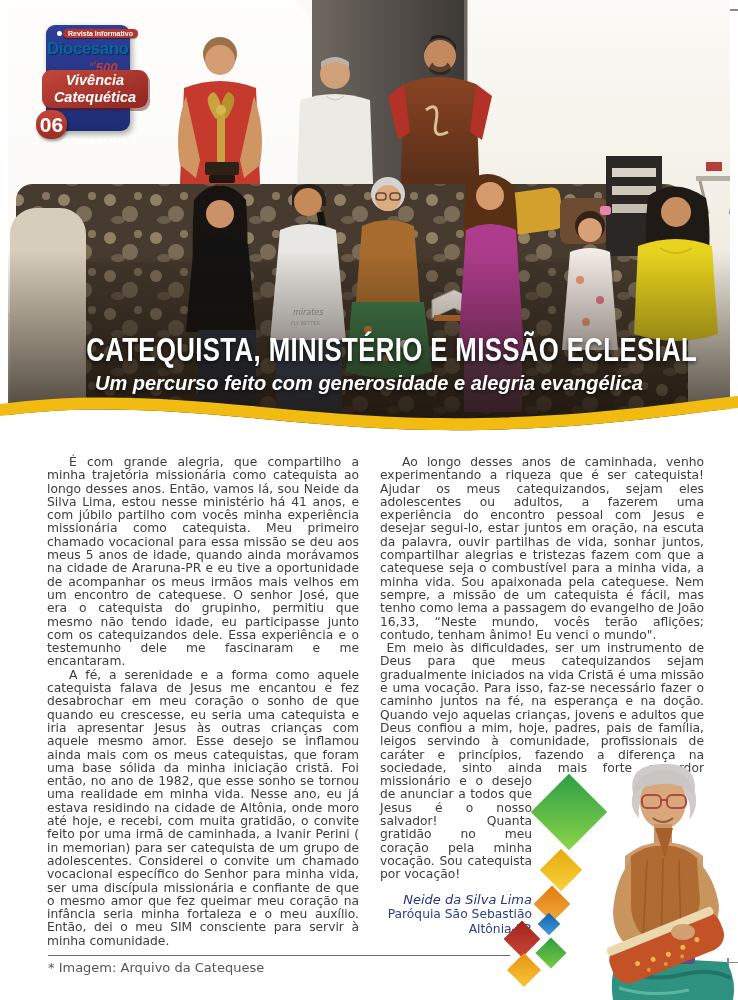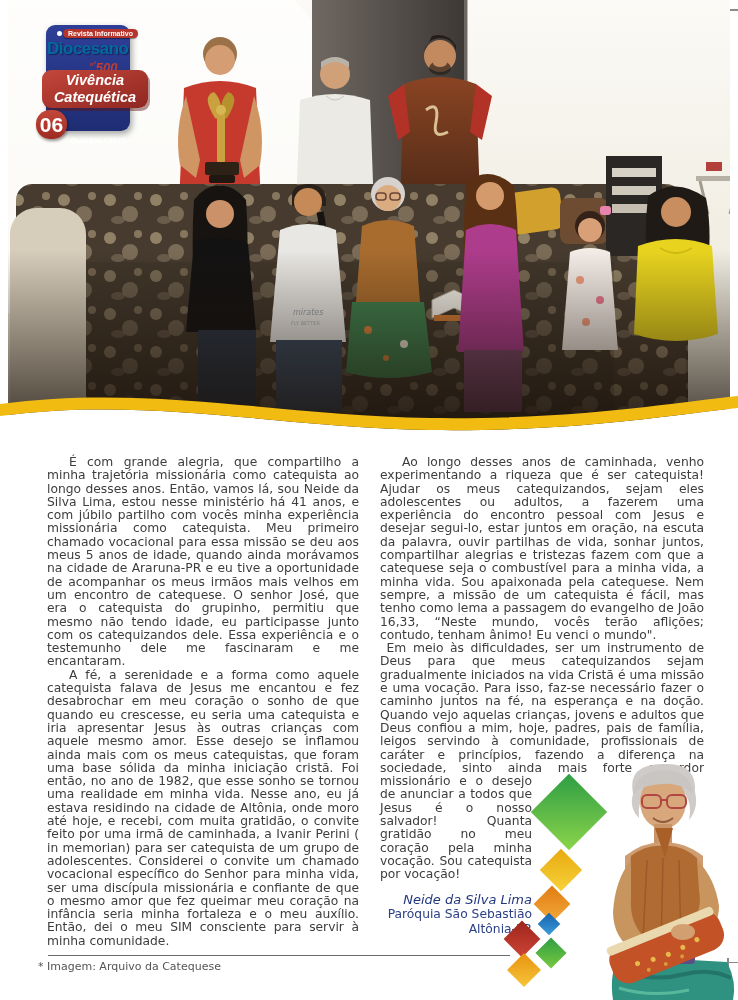--- a/index.html
+++ b/index.html
@@ -47,21 +47,21 @@
   .col{position:absolute;top:456px;font-size:12.3px;line-height:13.3px;color:#3d3d3d;
        text-align:justify;z-index:2;}
   #col-left{left:47px;width:312px;}
   #col-right{left:380px;width:324px;}
   .col p{margin:0;text-indent:22px;}
   #photo-spacer{float:right;width:166px;height:250px;margin:2px 0 0 6px;}
   #signature{text-align:right;padding-right:22px;margin-top:10px;color:#2c4187;font-size:12.3px;line-height:15px;}
   #sig-name{font-size:13px;font-weight:400;font-style:italic;color:#23377f;}
   
   #foot-rule{position:absolute;left:48px;top:955px;width:462px;height:1px;background:#6a6a6a;z-index:0;}
-  #footnote{position:absolute;left:38px;top:960px;font-size:11px;color:#555;z-index:0;}
+  #footnote{position:absolute;left:48px;top:960px;font-size:13px;color:#555;z-index:0;}
   
   .diamond{position:absolute;transform:rotate(45deg);z-index:2;}
   #dm-green-lg{left:542px;top:785px;width:54px;height:54px;background:linear-gradient(135deg,#2e9e44,#8bd44a);}
   #dm-yellow {left:546px;top:855px;width:30px;height:30px;background:linear-gradient(135deg,#e8a90f,#f7d23a);}
   #dm-orange {left:539px;top:891px;width:26px;height:26px;background:linear-gradient(135deg,#e07c12,#f4a93a);}
   #dm-blue   {left:541px;top:916px;width:16px;height:16px;background:linear-gradient(135deg,#1762ad,#3b9bd8);}
   #dm-red    {left:509px;top:926px;width:26px;height:26px;background:linear-gradient(135deg,#9e241c,#cc4536);}
   #dm-green-sm{left:540px;top:942px;width:22px;height:22px;background:linear-gradient(135deg,#2e9e44,#79c93f);}
   #dm-orange2{left:512px;top:958px;width:24px;height:24px;background:linear-gradient(135deg,#e8920f,#f6c53a);}
   
@@ -233,20 +233,24 @@
     <div id="m-brand">Diocesano</div>
     <div id="m-issue"><span class="np">nº</span><span class="n5">500</span></div>
     <div id="m-badge">
       <div>Vivência</div>
       <div>Catequética</div>
     </div>
     <div id="m-num">06</div>
     <div id="m-date">Outubro / 2023</div>
   </div>
 
+  <div id="headline">
+    <span id="headline-title">CATEQUISTA, MINISTÉRIO E MISSÃO ECLESIAL</span>
+    <div id="headline-sub">Um percurso feito com generosidade e alegria evangélica</div>
+  </div>
 
   <svg id="wave" viewBox="0 0 738 62" preserveAspectRatio="none">
     <path d="M0,24 C150,4 280,36 430,38 C580,40 675,22 738,16 L738,62 L0,62 Z" fill="#ffffff"></path>
     <path d="M0,12 C150,-8 280,24 430,26 C580,28 675,10 738,4 L738,16 C675,22 580,40 430,38 C280,36 150,4 0,24 Z" fill="#f2bb12"></path>
   </svg>
 
   <div id="col-left" class="col">
     <p>É com grande alegria, que compartilho a minha trajetória missionária como catequista ao longo desses anos. Então, vamos lá, sou Neide da Silva Lima, estou nesse ministério há 41 anos, e com júbilo partilho com vocês minha experiência missionária como catequista. Meu primeiro chamado vocacional para essa missão se deu aos meus 5 anos de idade, quando ainda morávamos na cidade de Araruna-PR e eu tive a oportunidade de acompanhar os meus irmãos mais velhos em um encontro de catequese. O senhor José, que era o catequista do grupinho, permitiu que mesmo não tendo idade, eu participasse junto com os catequizandos dele. Essa experiência e o testemunho dele me fascinaram e me encantaram.</p>
     <p>A fé, a serenidade e a forma como aquele catequista falava de Jesus me encantou e fez desabrochar em meu coração o sonho de que quando eu crescesse, eu seria uma catequista e iria apresentar Jesus às outras crianças com aquele mesmo amor. Esse desejo se inflamou ainda mais com os meus catequistas, que foram uma base sólida da minha iniciação cristã. Foi então, no ano de 1982, que esse sonho se tornou uma realidade em minha vida. Nesse ano, eu já estava residindo na cidade de Altônia, onde moro até hoje, e recebi, com muita gratidão, o convite feito por uma irmã de caminhada, a Ivanir Perini ( in memorian) para ser catequista de um grupo de adolescentes. Considerei o convite um chamado vocacional específico do Senhor para minha vida, ser uma discípula missionária e confiante de que o mesmo amor que fez queimar meu coração na infância seria minha fortaleza e o meu auxílio. Então, dei o meu SIM consciente para servir à minha comunidade.</p>
   </div>

